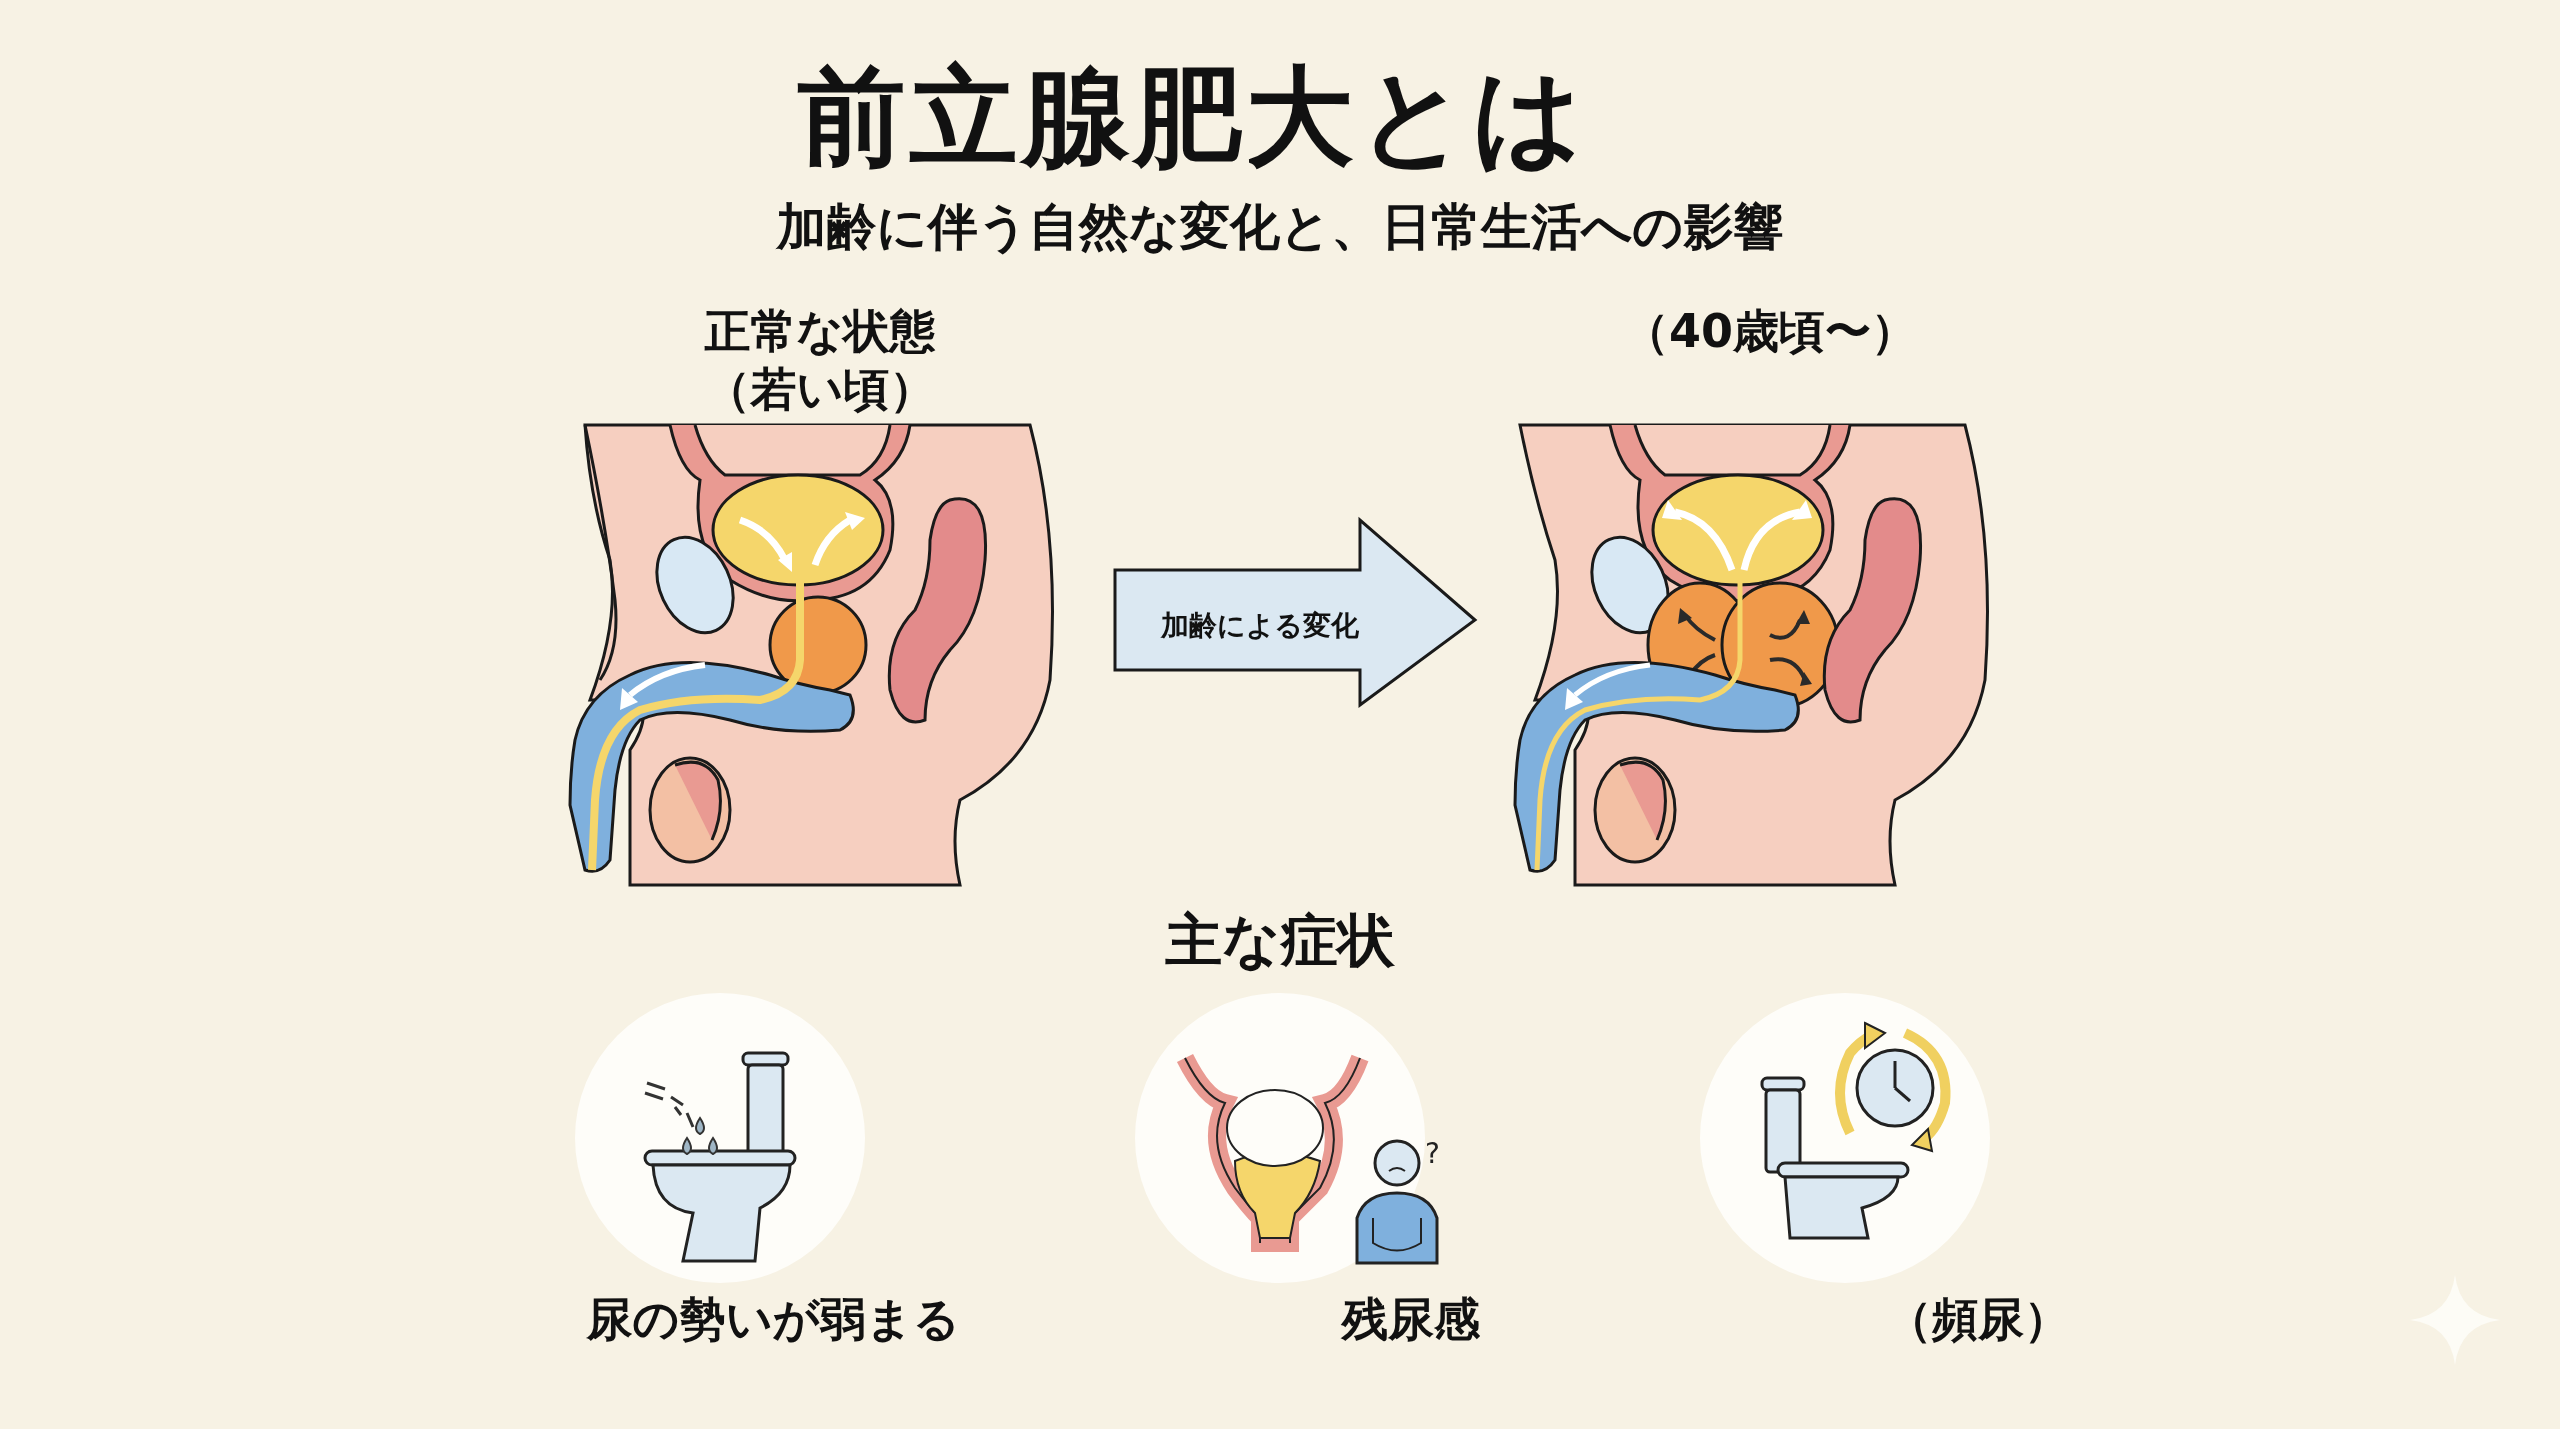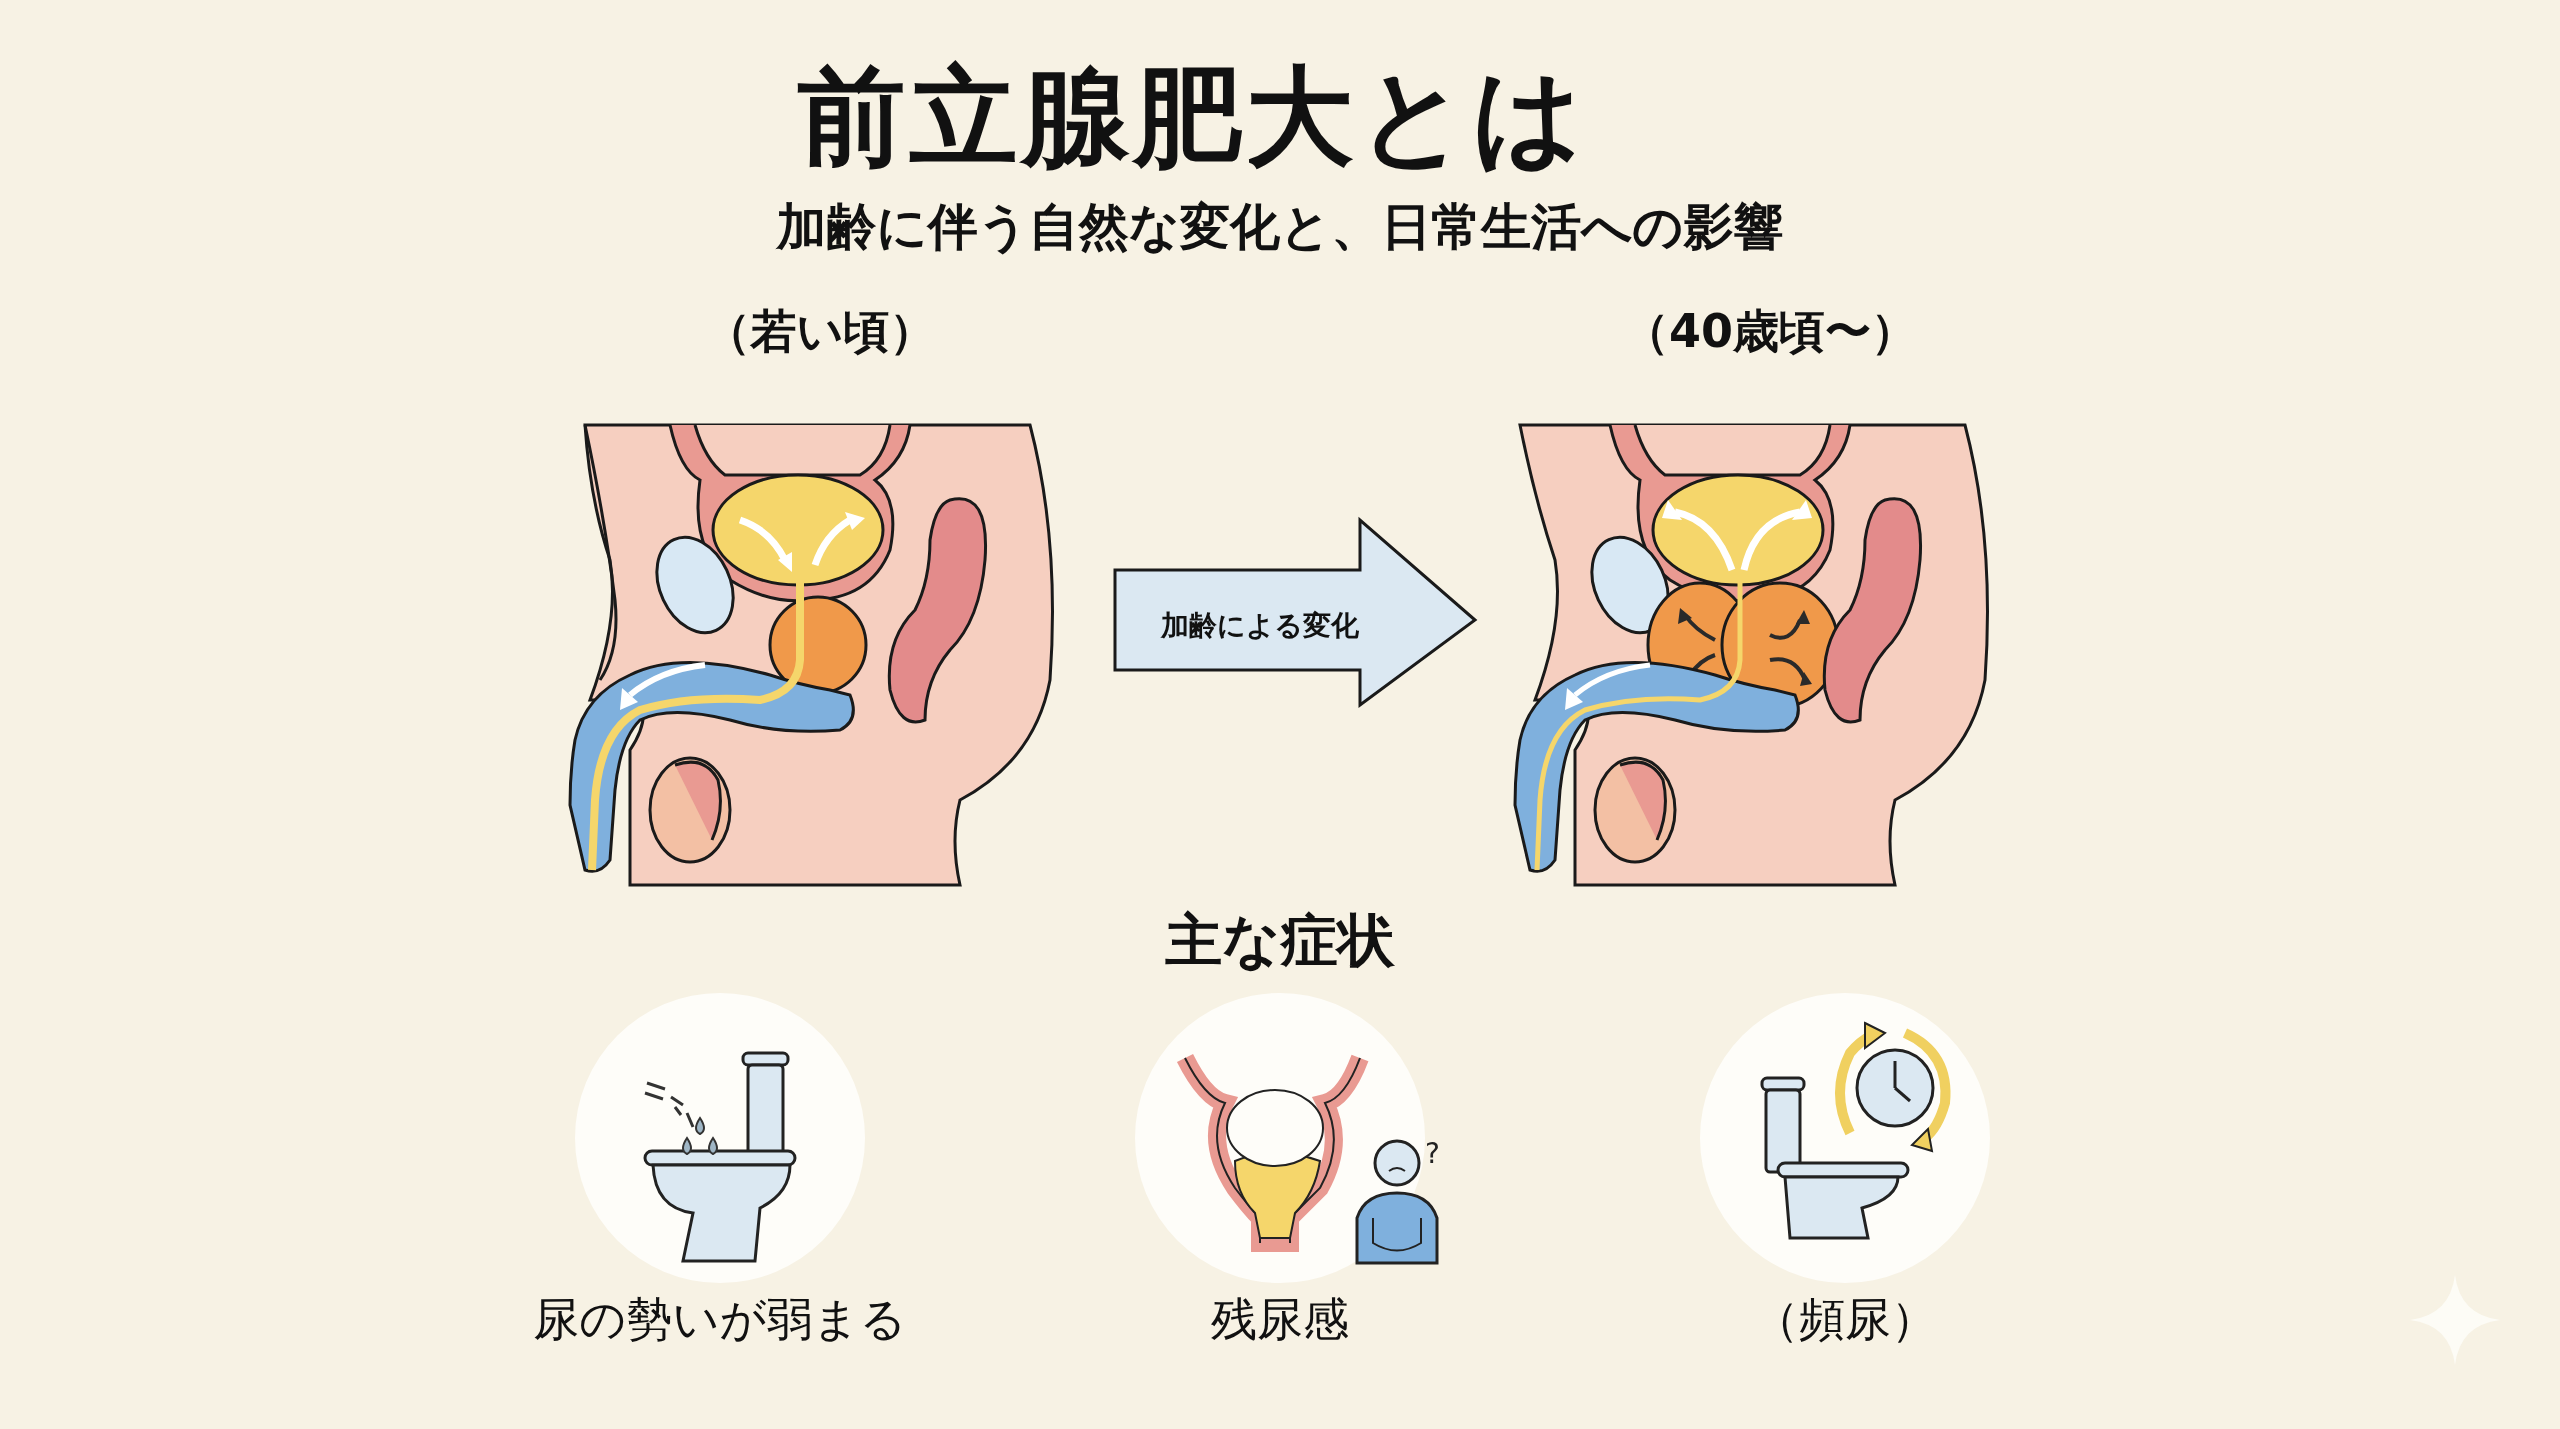--- a/index.html
+++ b/index.html
@@ -31,30 +31,31 @@
   }
   .symptoms-title {
     left:0; width:2560px; top:905px; text-align:center;
     font-size:57px; font-weight:bold; line-height:70px;
   }
   .sym-circle {
     width:290px; height:290px; border-radius:50%;
     background:#fefdf9;
   }
   .sym-label {
-    text-align:center; font-size:46px; font-weight:normal; line-height:58px;
+    text-align:right; font-size:46px; font-weight:bold; line-height:58px;
   }
 </style>
 </head>
 <body>
 
 <div class="abs title">前立腺肥大とは</div>
 <div class="abs subtitle">加齢に伴う自然な変化と、日常生活への影響</div>
 
 <div class="abs state-label" style="left:620px; top:302px; width:400px;">
+  <div>正常な状態</div>
   <div>（若い頃）</div>
 </div>
 
 <div class="abs state-label" style="left:1560px; top:302px; width:420px;">
   <div>（40歳頃〜）</div>
 </div>
 
 <svg class="abs diagram" style="left:530px; top:420px;" width="560" height="470" viewBox="0 0 560 470">
 
   <path d="M55 5 L500 5 Q530 120 520 260 Q505 340 430 380 Q420 420 430 465 L100 465 L100 330 Q120 300 110 280 L60 280 Q90 200 80 140 Q60 80 55 5 Z" fill="#f6cfc0" stroke="#1a1a1a" stroke-width="3"></path>

